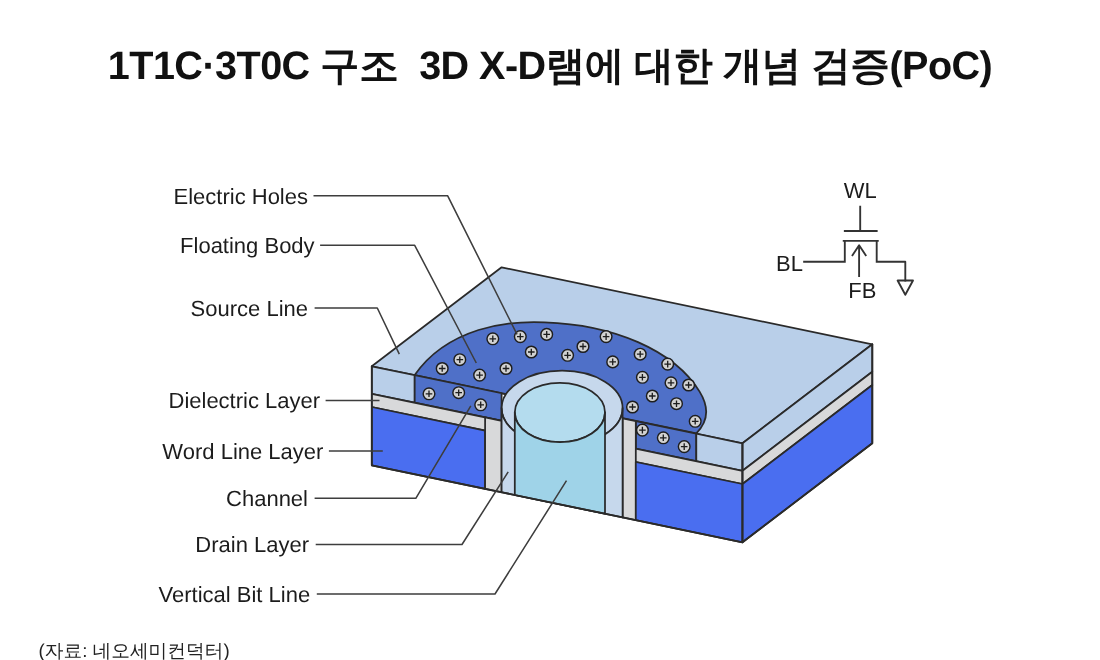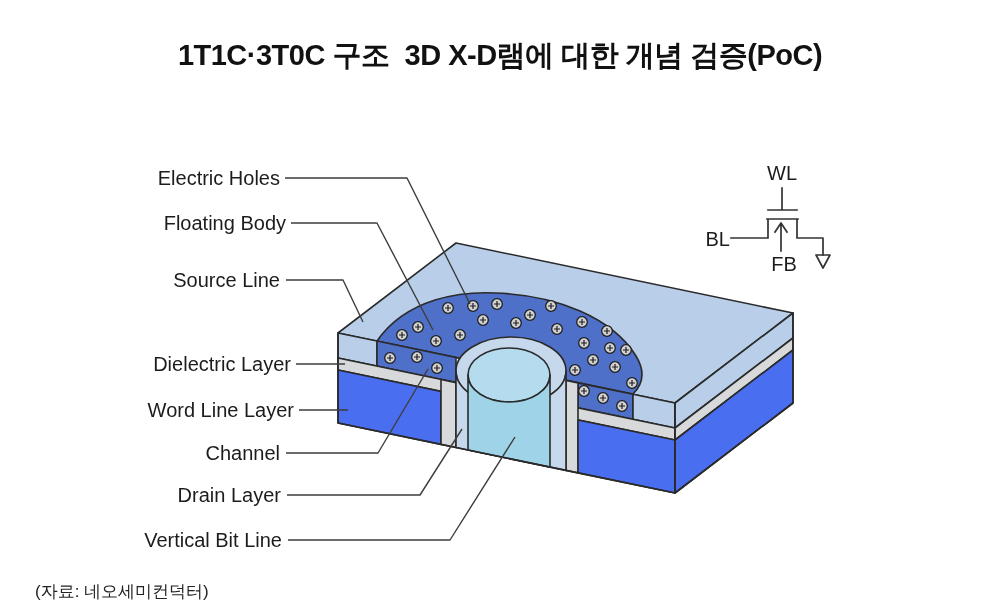--- a/index.html
+++ b/index.html
@@ -1,19 +1,19 @@
 <!DOCTYPE html>
 <html><head>
 <meta charset="utf-8">
 <style>
   html,body{margin:0;padding:0;background:#ffffff;}
   .page{position:relative;width:1000px;height:600px;background:#ffffff;overflow:hidden;
         font-family:"Liberation Sans", sans-serif;}
   .title{position:absolute;top:36px;left:0;width:1000px;text-align:center;
-         font-size:29px;font-weight:800;color:#111;letter-spacing:-0.5px;white-space:pre;}
+         font-size:36px;font-weight:800;color:#111;letter-spacing:-0.5px;white-space:pre;}
   .source-note{position:absolute;top:581px;left:35px;font-size:17px;color:#222;
                line-height:22px;white-space:pre;}
   svg.diagram{position:absolute;top:0;left:0;}
   .shape{stroke:#2a2a2a;stroke-width:1.6;stroke-linejoin:round;}
   .edge{fill:none;stroke:#2a2a2a;stroke-width:1.6;stroke-linejoin:round;stroke-linecap:round;}
   .leader{fill:none;stroke:#3d3d3d;stroke-width:1.4;stroke-linejoin:round;}
   .lbl{font-family:"Liberation Sans", sans-serif;font-size:20px;fill:#1c1c1c;}
   .schem{fill:none;stroke:#333;stroke-width:1.7;stroke-linejoin:round;stroke-linecap:square;}
   .slbl{font-family:"Liberation Sans", sans-serif;font-size:20px;fill:#1c1c1c;}
   [data-name="hole-markers"] circle{fill:#d2d2d2;stroke:#1e1e1e;stroke-width:1.3;}

